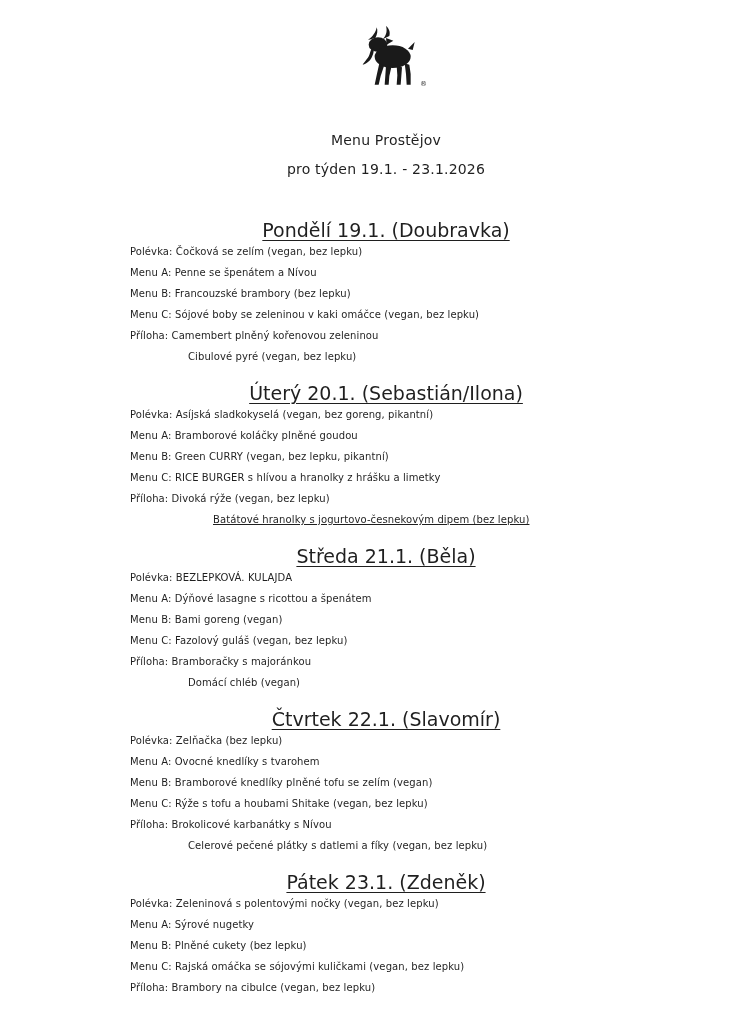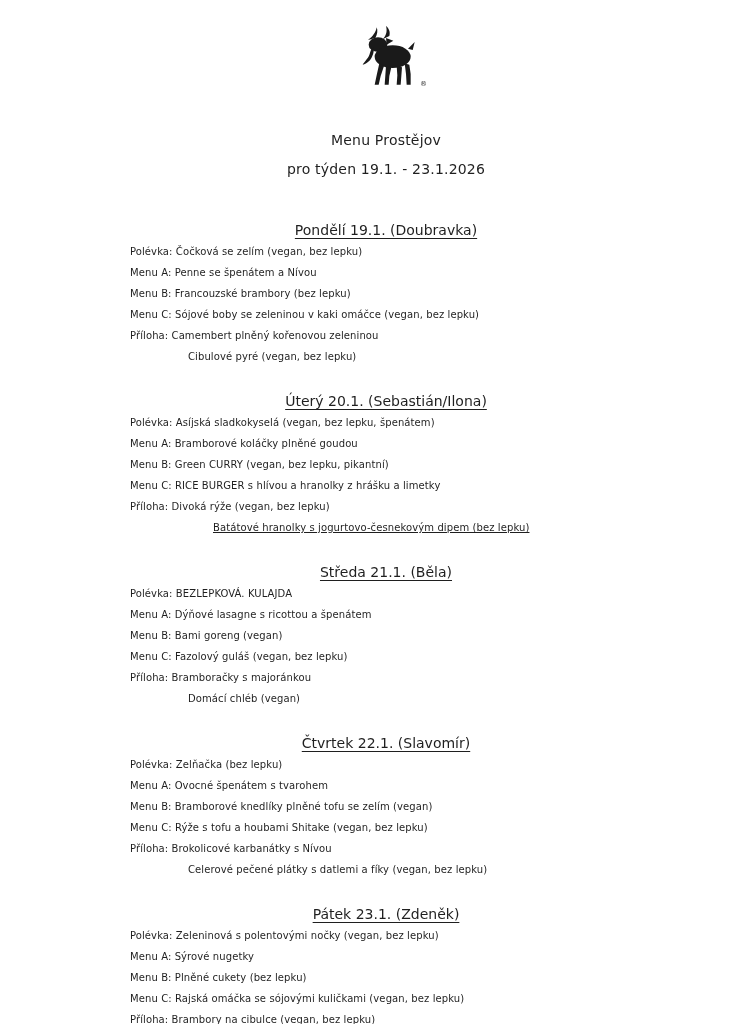--- a/index.html
+++ b/index.html
@@ -34,25 +34,25 @@
   .title, .subtitle {
     text-align: center;
     font-size: 14px;
     line-height: 29px;
     font-weight: normal;
     margin: 0;
     letter-spacing: 0.2px;
     white-space: nowrap;
   }
   .title { margin-top: 34px; }
-  .day { margin-top: 24px; }
+  .day { margin-top: 16px; }
   .day.first { margin-top: 36px; }
   .day-header {
     text-align: center;
-    font-size: 14px;
+    font-size: 19px;
     line-height: 21px;
     text-decoration: underline;
     text-underline-offset: 3px;
     white-space: nowrap;
   }
   .row {
     font-size: 10px;
     line-height: 21px;
     white-space: nowrap;
     letter-spacing: 0.1px;
@@ -100,42 +100,42 @@
       <div class="row">Polévka: Čočková se zelím (vegan, bez lepku)</div>
       <div class="row">Menu A: Penne se špenátem a Nívou</div>
       <div class="row">Menu B: Francouzské brambory (bez lepku)</div>
       <div class="row">Menu C: Sójové boby se zeleninou v kaki omáčce (vegan, bez lepku)</div>
       <div class="row">Příloha: Camembert plněný kořenovou zeleninou</div>
       <div class="row indent">Cibulové pyré (vegan, bez lepku)</div>
     </section>
 
     <section class="day">
       <div class="day-header">Úterý 20.1. (Sebastián/Ilona)</div>
-      <div class="row">Polévka: Asíjská sladkokyselá (vegan, bez lepku, špenátem)</div>
+      <div class="row">Polévka: Asíjská sladkokyselá (vegan, bez goreng, pikantní)</div>
       <div class="row">Menu A: Bramborové koláčky plněné goudou</div>
       <div class="row">Menu B: Green CURRY (vegan, bez lepku, pikantní)</div>
       <div class="row">Menu C: RICE BURGER s hlívou a hranolky z hrášku a limetky</div>
       <div class="row">Příloha: Divoká rýže (vegan, bez lepku)</div>
       <div class="row indent indent-lg">Batátové hranolky s jogurtovo-česnekovým dipem (bez lepku)</div>
     </section>
 
     <section class="day">
       <div class="day-header">Středa 21.1. (Běla)</div>
       <div class="row">Polévka: BEZLEPKOVÁ. KULAJDA</div>
       <div class="row">Menu A: Dýňové lasagne s ricottou a špenátem</div>
       <div class="row">Menu B: Bami goreng (vegan)</div>
       <div class="row">Menu C: Fazolový guláš (vegan, bez lepku)</div>
       <div class="row">Příloha: Bramboračky s majoránkou</div>
       <div class="row indent">Domácí chléb (vegan)</div>
     </section>
 
     <section class="day">
       <div class="day-header">Čtvrtek 22.1. (Slavomír)</div>
       <div class="row">Polévka: Zelňačka (bez lepku)</div>
-      <div class="row">Menu A: Ovocné špenátem s tvarohem</div>
+      <div class="row">Menu A: Ovocné knedlíky s tvarohem</div>
       <div class="row">Menu B: Bramborové knedlíky plněné tofu se zelím (vegan)</div>
       <div class="row">Menu C: Rýže s tofu a houbami Shitake (vegan, bez lepku)</div>
       <div class="row">Příloha: Brokolicové karbanátky s Nívou</div>
       <div class="row indent">Celerové pečené plátky s datlemi a fíky (vegan, bez lepku)</div>
     </section>
 
     <section class="day">
       <div class="day-header">Pátek 23.1. (Zdeněk)</div>
       <div class="row">Polévka: Zeleninová s polentovými nočky (vegan, bez lepku)</div>
       <div class="row">Menu A: Sýrové nugetky</div>

